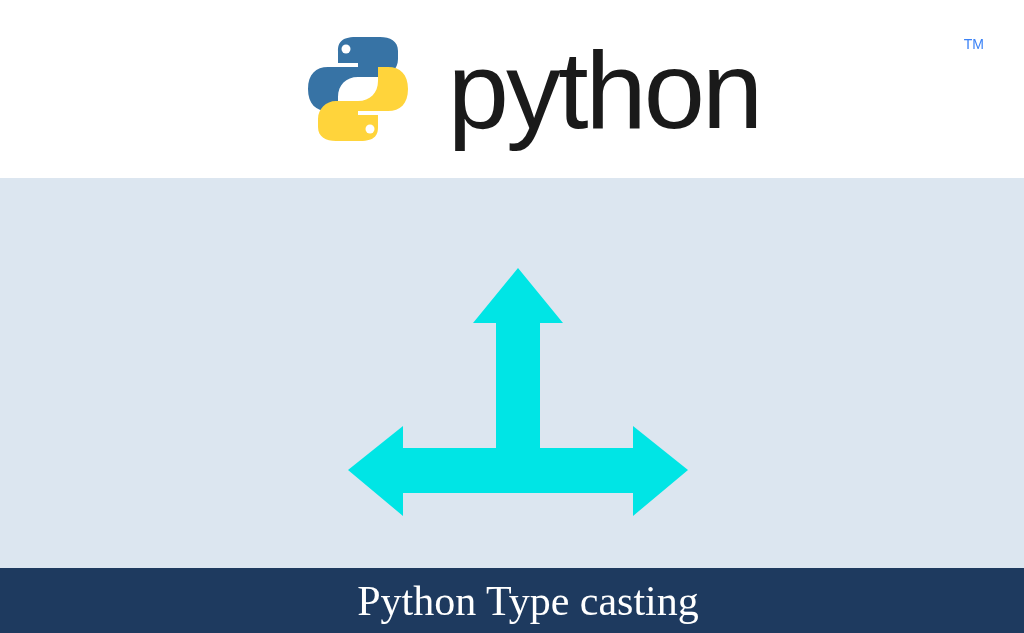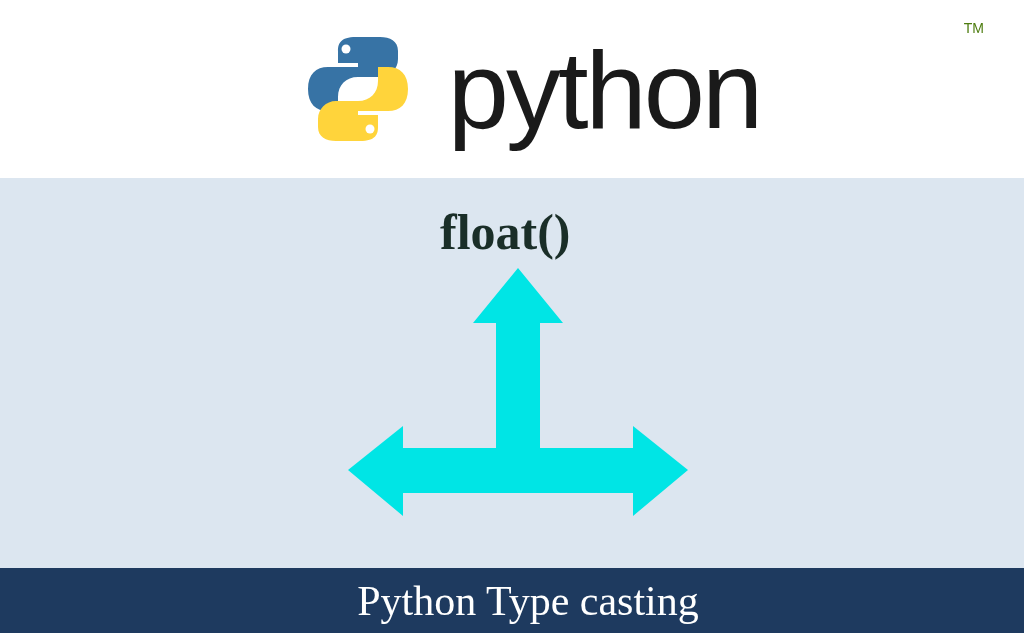--- a/index.html
+++ b/index.html
@@ -27,23 +27,23 @@
     }
     .title-text {
       font-size: 110px;
       font-weight: 400;
       color: #1a1a1a;
       letter-spacing: -3px;
       font-family: 'Trebuchet MS', Verdana, sans-serif;
     }
     .tm {
       font-size: 14px;
-      color: #4d7c0f;
+      color: #3b82f6;
       position: absolute;
-      top: 20px;
+      top: 36px;
       right: 40px;
       font-family: Arial, sans-serif;
     }
     .diagram {
       width: 100%;
       height: 390px;
       background: #dce6f0;
       position: relative;
     }
     .func-label {
@@ -100,21 +100,20 @@
       <circle cx="48" cy="20" r="4.5" fill="#ffffff"></circle>
       <path d="M 62 112 C 78 112 80 105 80 98 L 80 86 L 60 86 L 60 82 L 90 82 C 102 82 110 75 110 60 C 110 45 102 38 90 38 L 80 38 L 80 52 C 80 64 72 72 60 72 L 38 72 C 28 72 20 80 20 90 L 20 98 C 20 108 28 112 38 112 Z" fill="#ffd43b"></path>
       <circle cx="72" cy="100" r="4.5" fill="#ffffff"></circle>
     </svg>
   </div>
   <span class="title-text">python</span>
   <span class="tm">TM</span>
 </div>
 
 <div class="diagram">
-  <div class="func-label func-float">float()</div>
 
   <div class="arrow-container">
     <svg width="340" height="280" viewBox="0 0 340 280">
 
       <path d="M 170 0 
                L 125 55 
                L 148 55 
                L 148 180 
                L 55 180 
                L 55 158 

